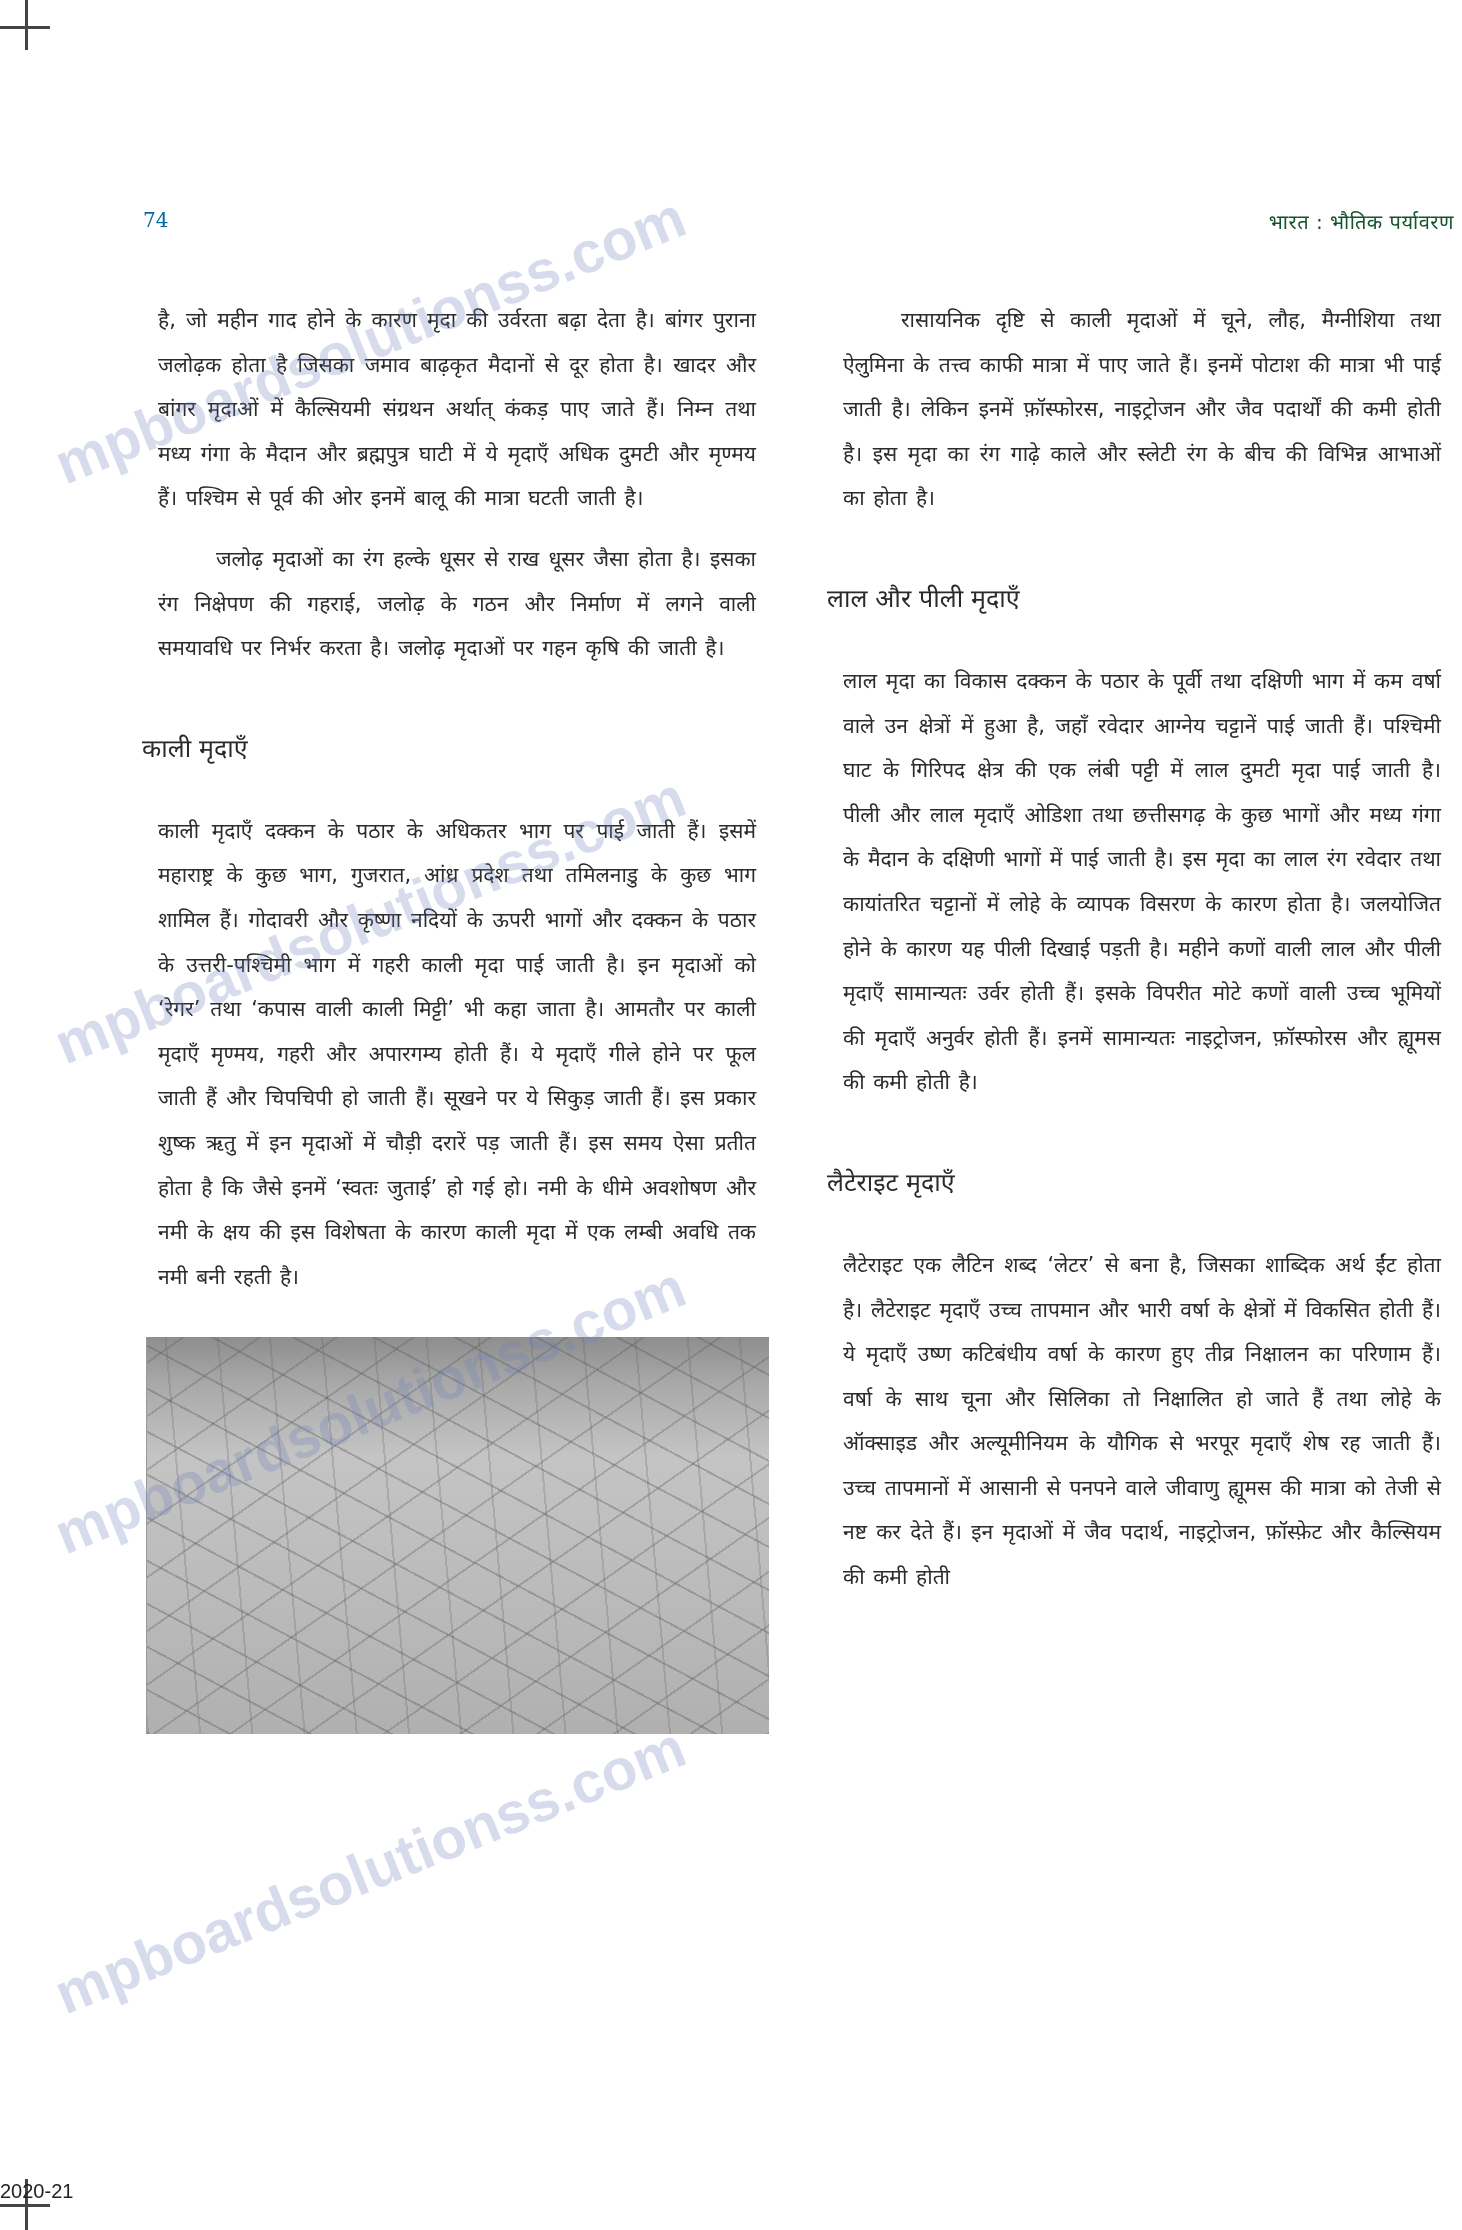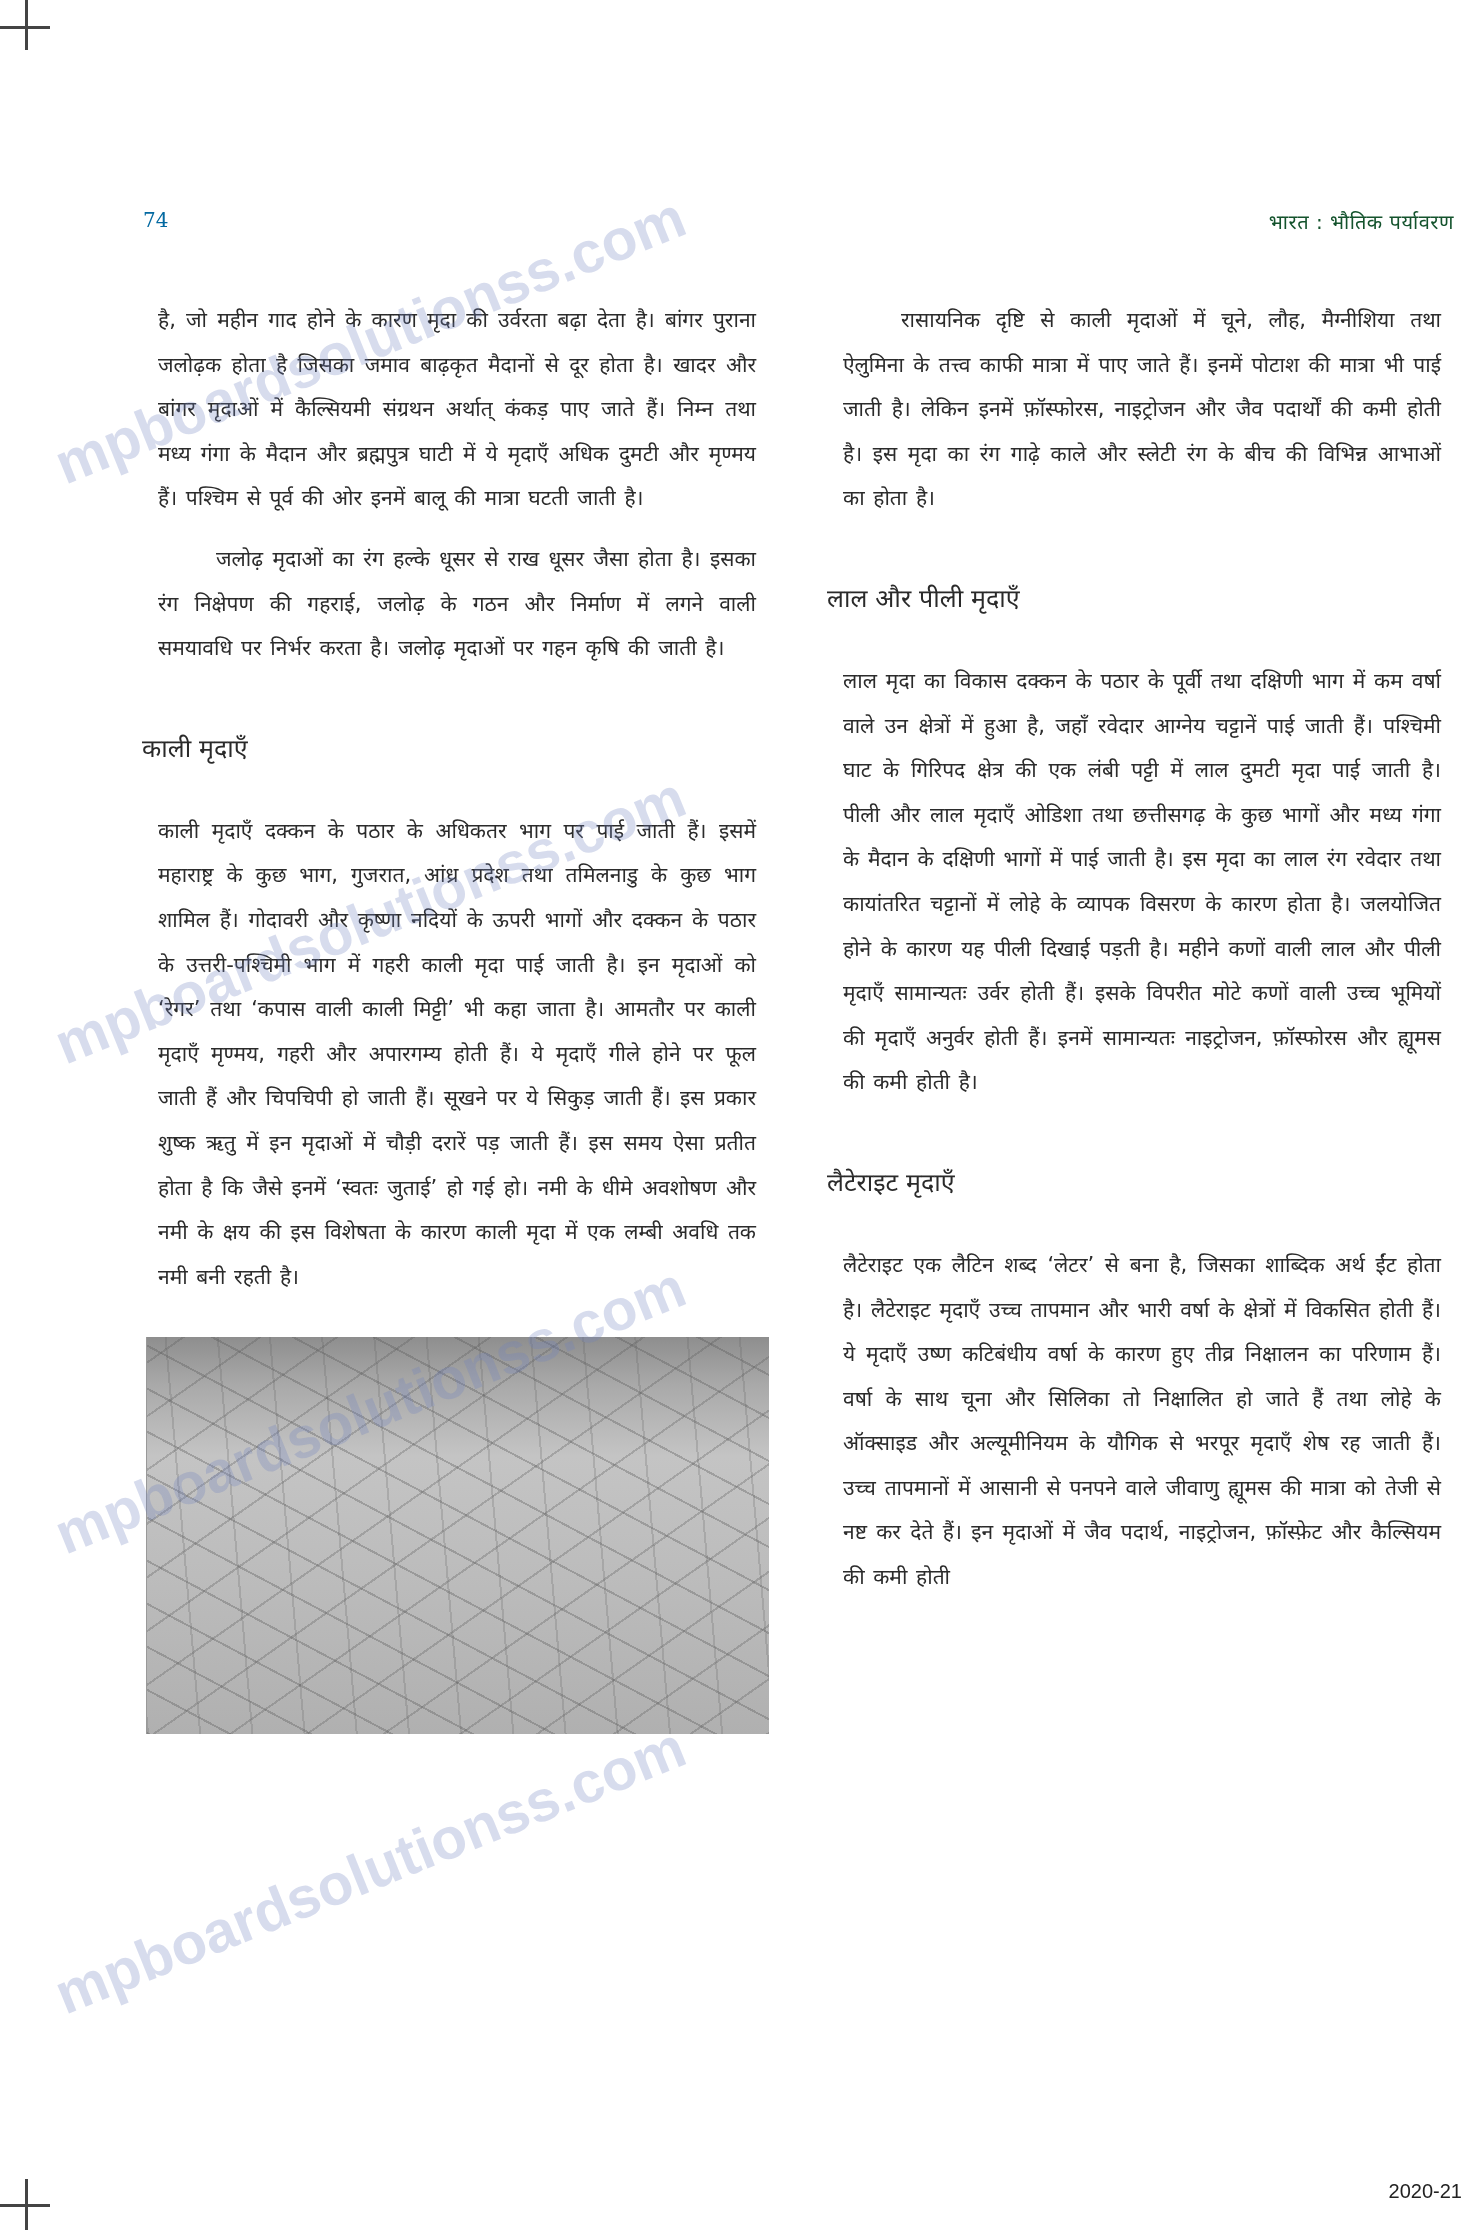--- a/index.html
+++ b/index.html
@@ -42,21 +42,21 @@
       repeating-linear-gradient(85deg, rgba(100,100,100,0.25) 0 2px, transparent 2px 52px),
       linear-gradient(#8e8e8e 0%, #a9a9a9 12%, #c4c4c4 30%, #bcbcbc 60%, #b0b0b0 100%);
     border-left: 1px solid #999;
   }
   .caption {
     text-align: center; font-size: 22px; line-height: 40px; margin-top: 2px;
     color: #333; font-weight: bold;
   }
   .footer {
     position: absolute; left: 0; width: 1462px; top: 2180px;
-    text-align: right; font-family: "Liberation Sans", sans-serif; font-size: 20px; color: #222;
+    text-align: left; font-family: "Liberation Sans", sans-serif; font-size: 20px; color: #222;
   }
   .watermark {
     position: absolute; font-family: "Liberation Sans", sans-serif; font-weight: bold;
     font-size: 58px; color: rgba(110,130,190,0.28); white-space: nowrap;
     transform-origin: left bottom; pointer-events: none;
   }
 </style>
 </head>
 <body>
 

